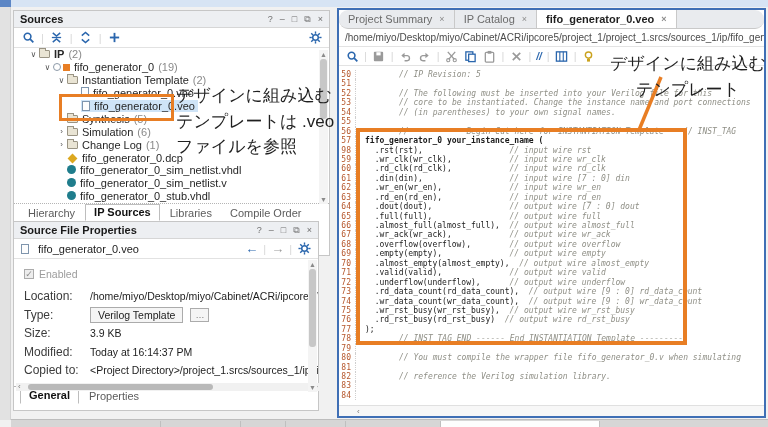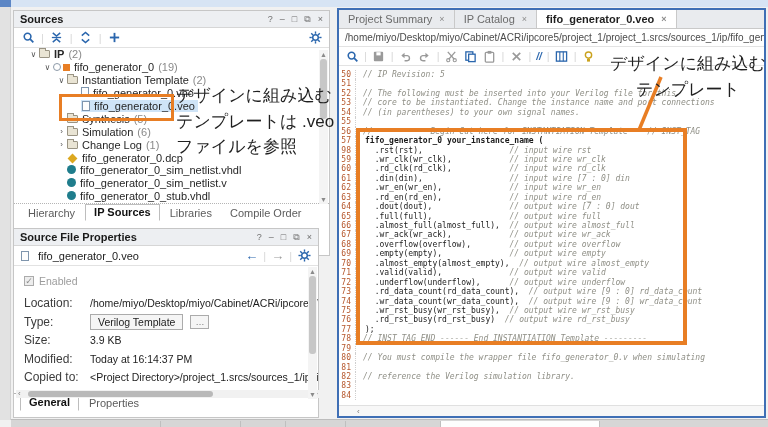--- a/index.html
+++ b/index.html
@@ -65,34 +65,34 @@
   .cbx { width:10px; height:10px; border:1px solid #ababab; background:#ededed; font-size:9px; line-height:9px; color:#8c8c8c; text-align:center; }
   .enlbl { font-size:10.5px; color:#9c9c9c; }
   .frow { display:flex; align-items:center; height:18.5px; }
   .flbl { width:66px; flex:none; font-size:12px; color:#3c3c3c; }
   .fval { font-size:10.5px; color:#1c1c1c; white-space:nowrap; }
   .fbtn { border:1px solid #ababab; background:#f5f5f5; padding:1px 7px; font-size:10.5px; color:#222; }
   .fmore { border:1px solid #ababab; background:#f5f5f5; padding:1px 4px; font-size:9px; color:#777; margin-left:7px; }
 
   
   .editor { left:337px; top:8px; width:429px; height:410px; background:#fff; border:2px solid #3f6fb5; }
-  .etabs { height:19px; background:#e9ebee; border-bottom:1px solid #c9c9c9; display:flex; }
+  .etabs { height:19px; background:#e9ebee; border-bottom:1px solid #c9c9c9; display:flex;border-radius:9px; }
   .etab { display:flex; align-items:center; padding:0 9px; font-size:11px; color:#6b6b6b; border-right:1px solid #c9c9c9; gap:7px; cursor:default; }
   .etab.active { background:#fff; color:#1f1f1f; font-weight:bold; }
   .etab .x { font-size:9px; color:#8b8b8b; }
   .epath { height:18px; display:flex; align-items:center; font-size:10px; color:#4a4a4a; padding:0 6px; border-bottom:1px solid #e3e3e3; white-space:nowrap; overflow:hidden; }
   .etools { height:19px; border-bottom:1px solid #e3e3e3; display:flex; align-items:center; padding:0 6px; gap:5px; }
 
   .codewrap { position:relative; height:339px; overflow:hidden; padding-top:4px; }
   .cl { display:flex; height:9.45px; font-family:"DejaVu Sans Mono", monospace; font-size:8px; line-height:9.45px; white-space:pre; }
   .cl .ln { width:17px; flex:none; text-align:right; padding-right:4px; color:#b5562b; border-right:1px dotted #cfcfcf; }
   .cl .cd { padding-left:9px; color:#1a1a1a; }
   .cl .cd.b { font-weight:bold; }
   .cl .cm { color:#8f8f86; font-style:italic; }
-  .cl .cm.first { padding-left:7px; }
+  .cl .cm.first { padding-left:7px;margin-left:36px; }
   .ehscroll { position:absolute; left:0; bottom:0; width:425px; height:11px; border-top:1px solid #e0e0e0; background:#f7f7f7; }
   .ehscroll .harrow { left:18px; top:2px; }
 
   
   .hlbox { border:3px solid #e87e24; background:transparent; z-index:30; pointer-events:none; }
   .note { z-index:31; color:#1f1f1f; font-size:17px; line-height:25.5px; pointer-events:none; }
   .arrowsvg { left:0; top:0; width:768px; height:427px; z-index:29; pointer-events:none; }
 </style>
 </head>
 <body>
@@ -220,21 +220,21 @@
     <span class="varrow" style="bottom:1px;">▼</span>
   </div>
   <div class="ptabs" id="src-tabs">
       <div class="ptab">Hierarchy</div>
       <div class="ptab active">IP Sources</div>
       <div class="ptab">Libraries</div>
       <div class="ptab">Compile Order</div>
     </div>
 </div>
 
-<div class="abs panel" style="left:13px; top:228px; width:306px; height:190px;">
+<div class="abs panel" style="left:13px; top:221px; width:306px; height:190px;">
   <div class="phead">
     <span class="ttl">Source File Properties</span>
     <span class="wctl" id="prop-wctl">
         <span>?</span>
         <span>–</span>
         <span>□</span>
         <span>⧉</span>
         <span>×</span>
       </span>
   </div>

